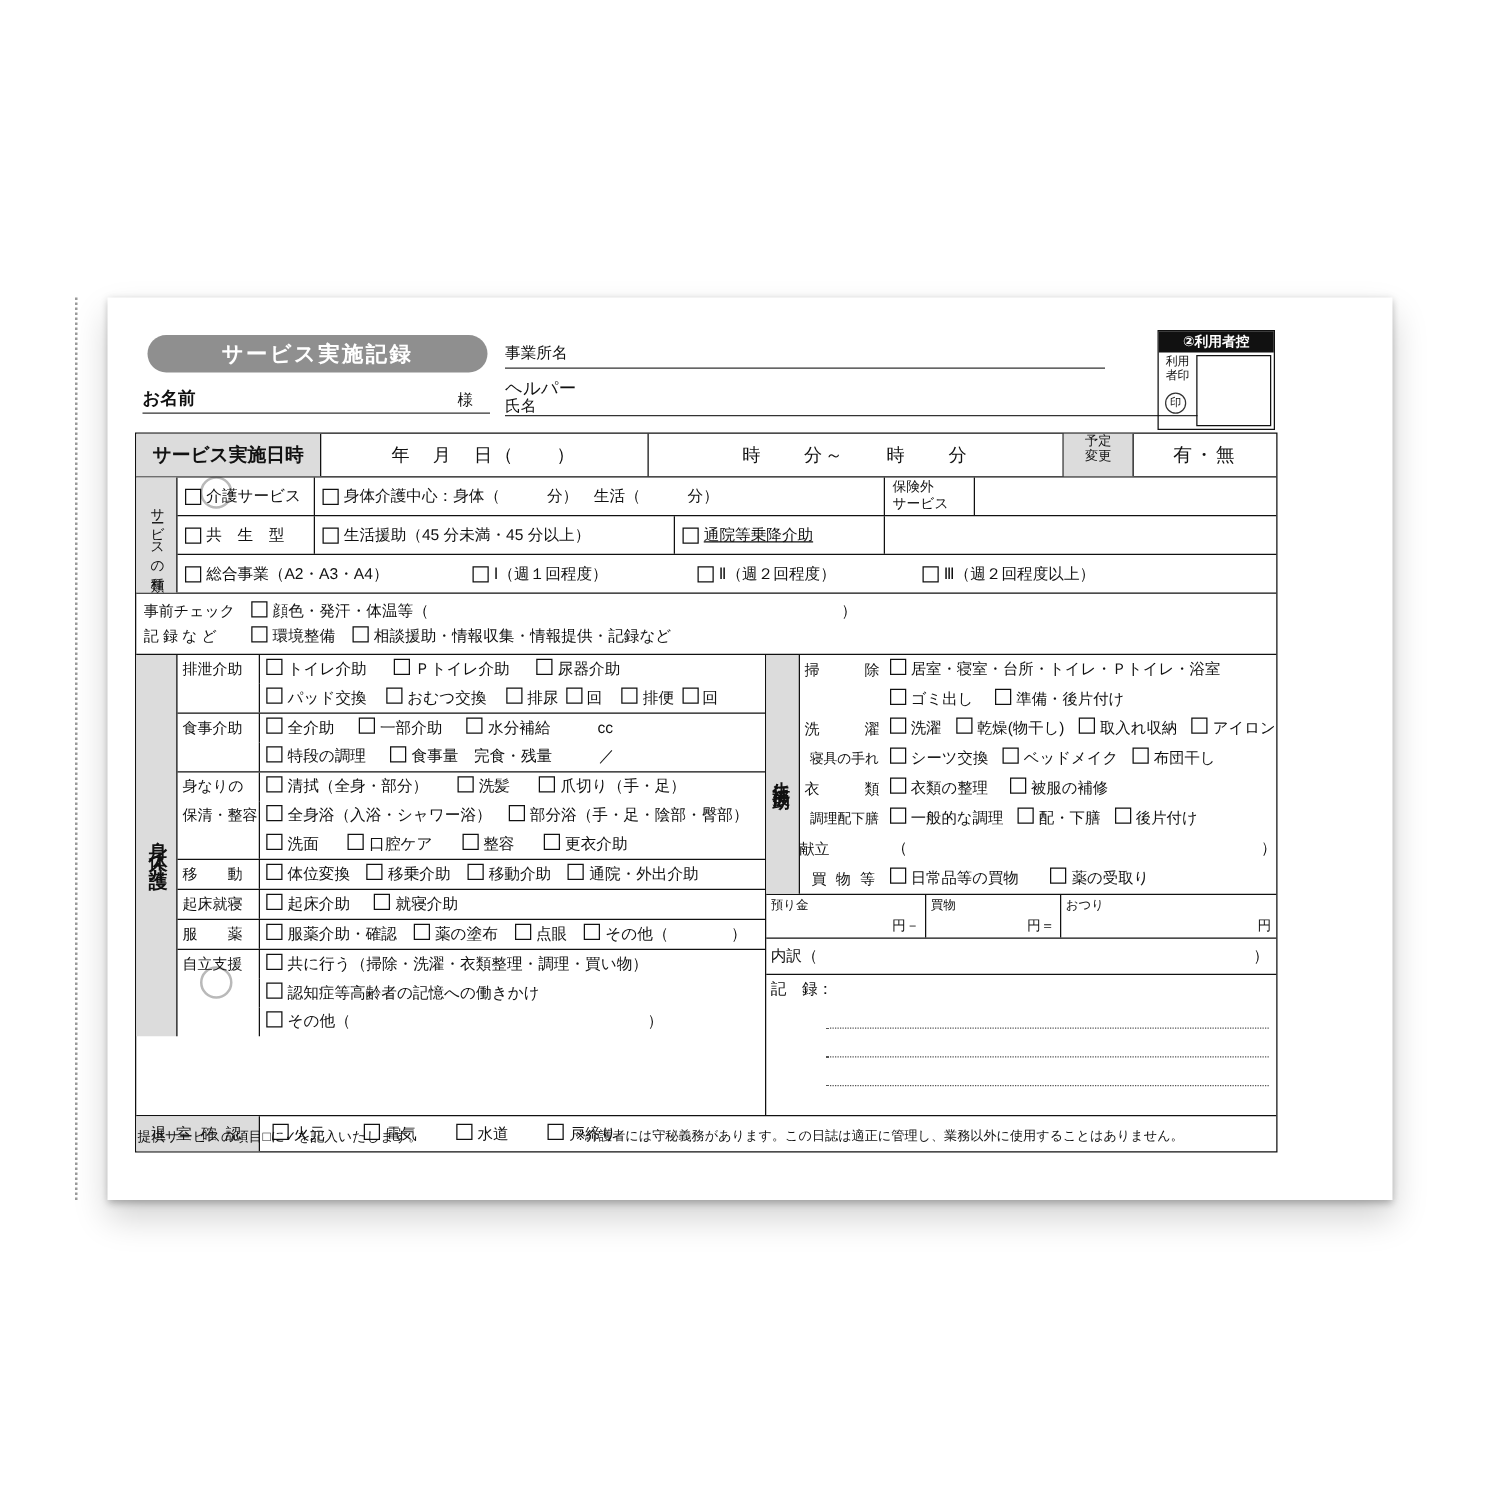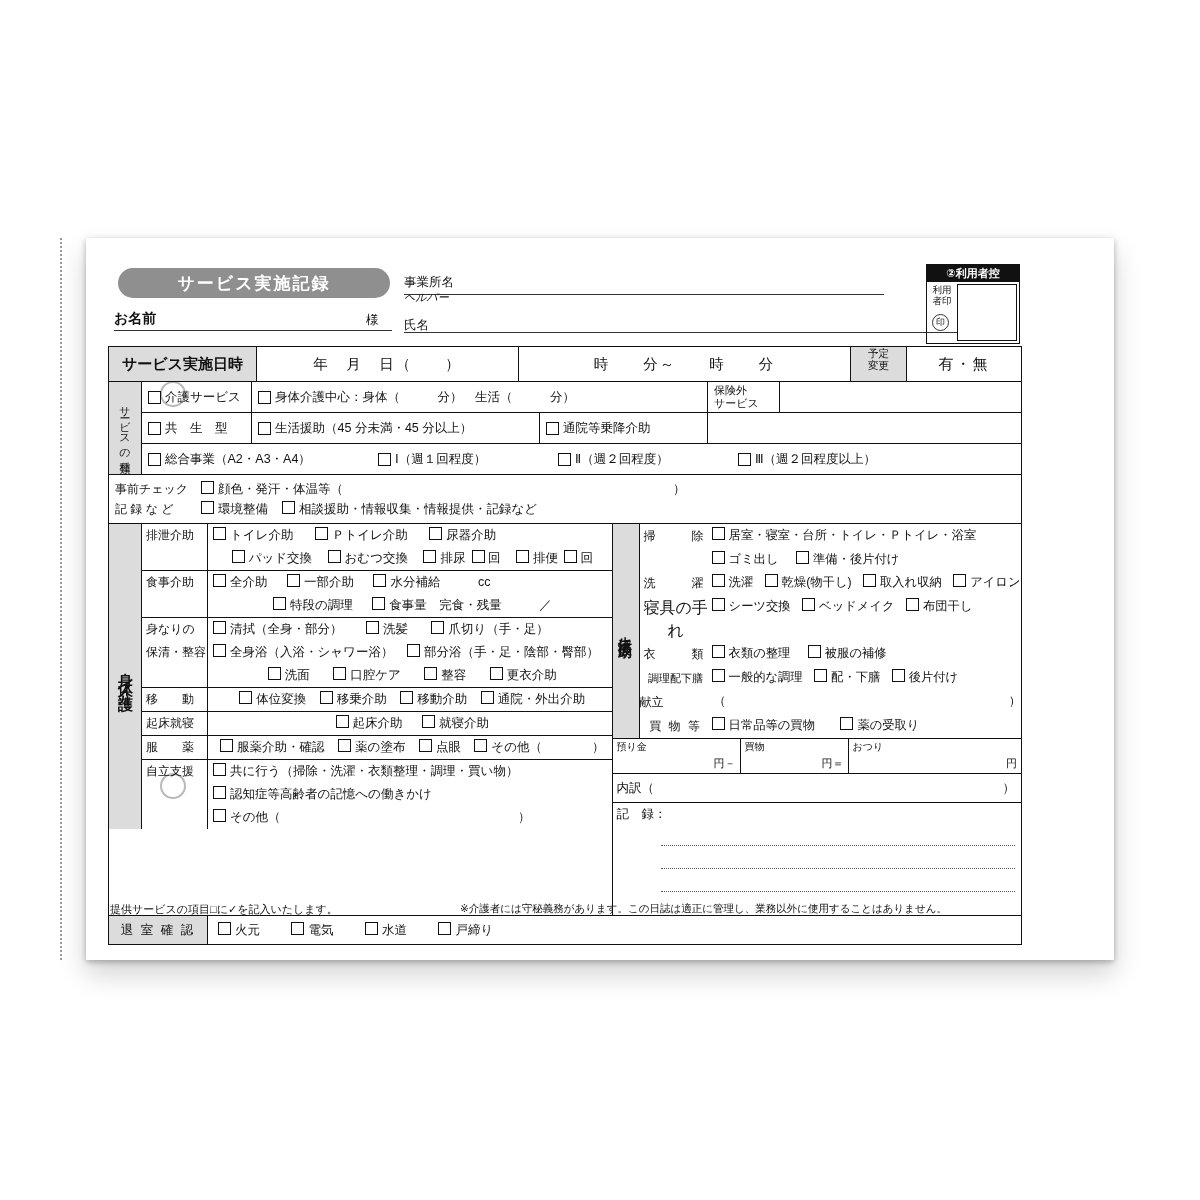--- a/index.html
+++ b/index.html
@@ -23,21 +23,21 @@
   .title-pill{
     position:absolute;left:10px;top:6px;width:272px;height:30px;border-radius:15px;
     background:#8f8f8f;color:#fff;font-weight:bold;font-size:17px;letter-spacing:2px;
     display:flex;align-items:center;justify-content:center;
   }
   .jigyo-label{position:absolute;left:296px;top:12px;font-size:12.5px;}
   .jigyo-line{position:absolute;left:296px;top:32px;width:480px;border-bottom:1px solid #333;}
   .oname{position:absolute;left:6px;top:48px;font-size:14px;font-weight:bold;}
   .sama{position:absolute;left:258px;top:50px;font-size:12.5px;}
   .oname-line{position:absolute;left:6px;top:68px;width:278px;border-bottom:1px solid #333;}
-  .helper1{position:absolute;left:296px;top:28px;font-size:11px;font-style:italic;}
+  .helper1{position:absolute;left:296px;top:40px;font-size:14px;}
   .helper2{position:absolute;left:296px;top:55px;font-size:12.5px;}
   .helper-line{position:absolute;left:296px;top:70px;width:554px;border-bottom:1px solid #333;}
   .inkan{position:absolute;left:824px;top:52px;font-size:12px;}
   .inkan .circ{display:inline-block;width:15px;height:15px;border:1px solid #333;border-radius:50%;line-height:14px;text-align:center;font-size:9px;}
 
   .riyo-box{position:absolute;right:0;top:2px;width:92px;height:78px;border:1.5px solid #111;}
   .riyo-top{height:17px;background:#111;color:#fff;font-size:11px;display:flex;align-items:center;justify-content:center;font-weight:bold;}
   .riyo-sub{position:absolute;left:2px;top:19px;width:26px;font-size:9.5px;line-height:11px;text-align:center;}
   .riyo-inner{position:absolute;left:30px;top:19px;right:2px;bottom:2px;border:1px solid #111;}
 
@@ -81,21 +81,21 @@
   .left{width:560px;border-right:1.3px solid #111;box-sizing:border-box;}
   .right{flex:1;}
 
   .lrow{display:flex;}
   .lsidebar{width:32px;border-right:1.3px solid #111;background:#dcdcdc;display:flex;align-items:center;justify-content:center;}
   .lsidebar span{writing-mode:vertical-rl;font-size:15px;font-weight:bold;letter-spacing:8px;}
   .litems{flex:1;}
   .li{display:flex;font-size:12.5px;line-height:23px;}
   .li-t{width:66px;border-right:1.3px solid #111;box-sizing:border-box;padding-left:4px;font-size:12px;display:flex;align-items:center;}
   .li-c{flex:1;padding-left:5px;}
-  .li.sep{border-bottom:1px solid #111;text-align:center;}
+  .li.sep{border-bottom:1px solid #111;}
 
   
   .rtop{display:flex;border-bottom:1.3px solid #111;}
   .rside{width:26px;border-right:1.3px solid #111;background:#dcdcdc;display:flex;align-items:center;justify-content:center;}
   .rside span{writing-mode:vertical-rl;font-size:14px;font-weight:bold;letter-spacing:3px;}
   .rbody{flex:1;}
   .rr{display:flex;font-size:12.3px;line-height:23px;}
   .rr-t{width:72px;text-align:center;font-size:12px;letter-spacing:4px;padding-top:1px;}
   .rr-c{flex:1;}
 
@@ -177,21 +177,21 @@
           </div>
           <div class="svc-r">
             <div class="sc" style="width:110px;">
                 <span class="ck"></span>
                 <span>共　生　型</span>
               </div>
             <div class="sc" style="width:288px;">
                 <span class="ck"></span>
                 <span>生活援助（45 分未満・45 分以上）</span>
               </div>
-            <div class="sc" style="width:168px;">
+            <div class="sc" style="width:168px;text-decoration:underline;">
                 <span class="ck"></span>
                 <span>通院等乗降介助</span>
               </div>
             <div class="sc" style="flex:1;"></div>
           </div>
           <div class="svc-r">
             <div class="sc" style="width:230px;border-right:none;">
                 <span class="ck"></span>
                 <span>総合事業（A2・A3・A4）</span>
               </div>
@@ -363,21 +363,21 @@
               <div class="rr">
                 <div class="rr-t">洗　　濯</div>
                 <div class="rr-c">
                   <span class="ck"></span><span>洗濯</span>
                   <span style="display:inline-block;width:8px;"></span><span class="ck"></span><span>乾燥(物干し)</span>
                   <span style="display:inline-block;width:8px;"></span><span class="ck"></span><span>取入れ収納</span>
                   <span style="display:inline-block;width:8px;"></span><span class="ck"></span><span>アイロン</span>
                 </div>
               </div>
               <div class="rr">
-                <div class="rr-t" style="font-size:16px;letter-spacing:0;font-family:Liberation Serif, serif;">寝具の手れ</div>
+                <div class="rr-t" style="font-size:11px;letter-spacing:0;font-family:Liberation Serif, serif;">寝具の手れ</div>
                 <div class="rr-c">
                   <span class="ck"></span><span>シーツ交換</span>
                   <span style="display:inline-block;width:8px;"></span><span class="ck"></span><span>ベッドメイク</span>
                   <span style="display:inline-block;width:8px;"></span><span class="ck"></span><span>布団干し</span>
                 </div>
               </div>
               <div class="rr">
                 <div class="rr-t">衣　　類</div>
                 <div class="rr-c">
                   <span class="ck"></span><span>衣類の整理</span>

